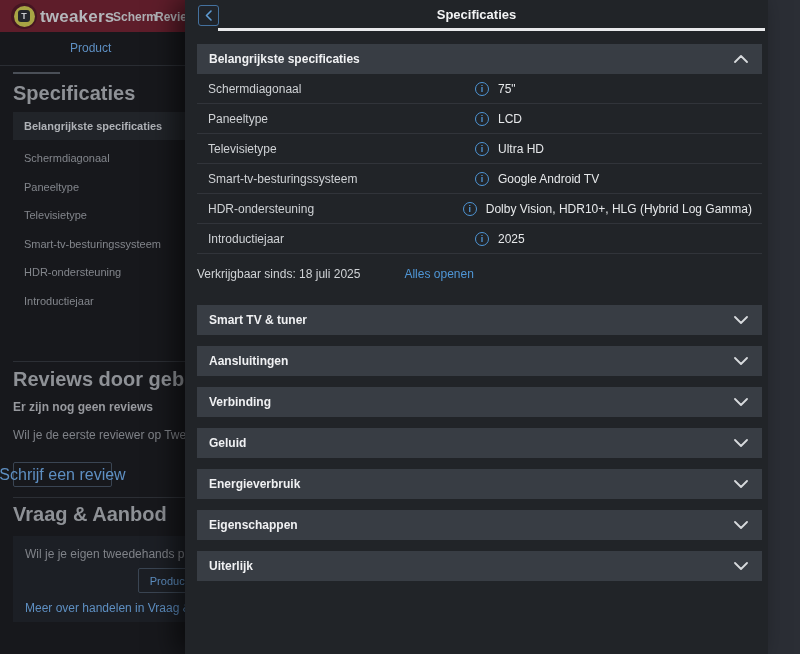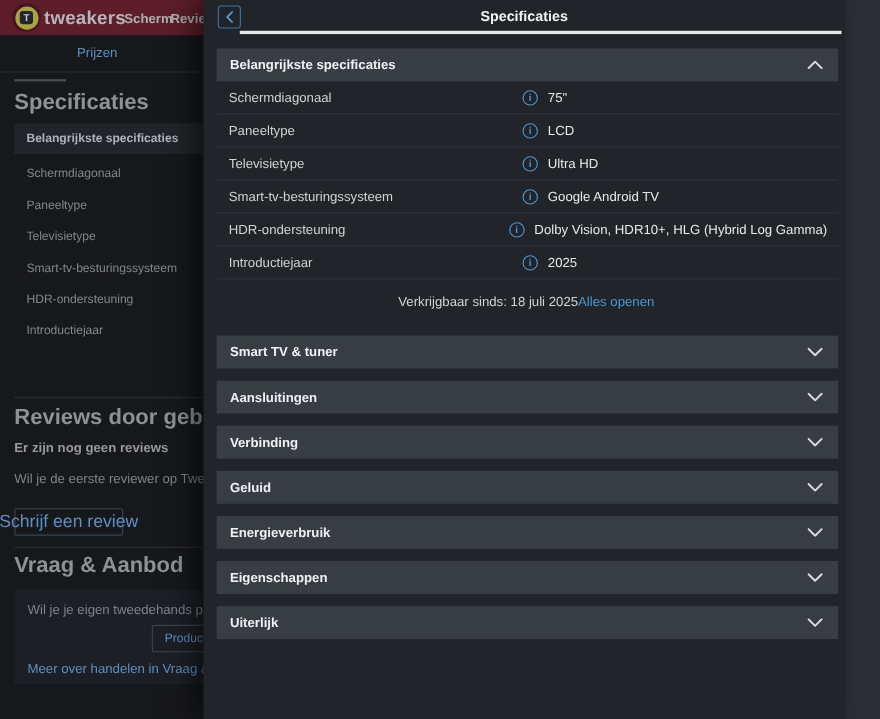--- a/index.html
+++ b/index.html
@@ -51,42 +51,42 @@
   .back-btn { position:absolute; left:13px; top:5px; width:21px; height:21px; background:#20242a; border:1px solid #44719e; border-radius:3px; display:flex; align-items:center; justify-content:center; cursor:pointer; }
   .header-underline { position:absolute; left:33px; right:3px; bottom:0; height:3px; background:#e8e9eb; }
   .modal-body { padding:13px 6px 0 12px; }
   .acc-head { height:30px; background:#383d44; display:flex; align-items:center; justify-content:space-between; padding:0 14px 0 12px; cursor:pointer; }
   .acc-head .acc-label { font-size:12px; font-weight:bold; color:#f0f1f3; }
   .acc-head.collapsed { margin-top:11px; }
   .spec-row { height:30px; display:flex; align-items:center; border-bottom:1px solid #31343a; padding:0 10px 0 11px; }
   .spec-label { width:267px; font-size:12px; color:#cfd2d5; }
   .info-icon { width:14px; height:14px; border:1px solid #4f96d6; border-radius:50%; color:#4f96d6; font-size:9px; font-weight:bold; font-style:normal; display:flex; align-items:center; justify-content:center; margin-right:9px; cursor:pointer; flex:0 0 auto; }
   .spec-value { font-size:12px; color:#e6e8ea; white-space:nowrap; }
-  .avail-row { height:40px; display:flex; align-items:center; justify-content:center; }
+  .avail-row { height:40px; display:flex; align-items:center; justify-content:flex-start; }
   .avail-text { font-size:12px; color:#d0d3d6; }
-  .open-all { font-size:12px; color:#4f96d6; margin-right:2px; cursor:pointer; }
+  .open-all { font-size:12px; color:#4f96d6; margin-right:2px; cursor:pointer;margin-left:44px; }
   .chev { display:block; }
 </style>
 </head>
 <body>
 
 <div class="screen">
 
   <div class="navbar">
     <div class="logo">
       <div class="logo-inner">
         <div class="logo-square">T</div>
       </div>
     </div>
     <div class="brand">tweakers</div>
     <div class="nav-item n1">Scherm</div>
     <div class="nav-item n2">Reviews</div>
   </div>
 
-  <div class="subnav-tab">Prijzen</div>
+  <div class="subnav-tab">Product</div>
   <div class="subnav-divider"></div>
   <div class="tab-indicator"></div>
 
   <div class="side-title t-spec">Specificaties</div>
 
   <div class="active-item">
     <span>Belangrijkste specificaties</span>
   </div>
   <div class="side-item" style="top:152px">Schermdiagonaal</div>
   <div class="side-item" style="top:181px">Paneeltype</div>

